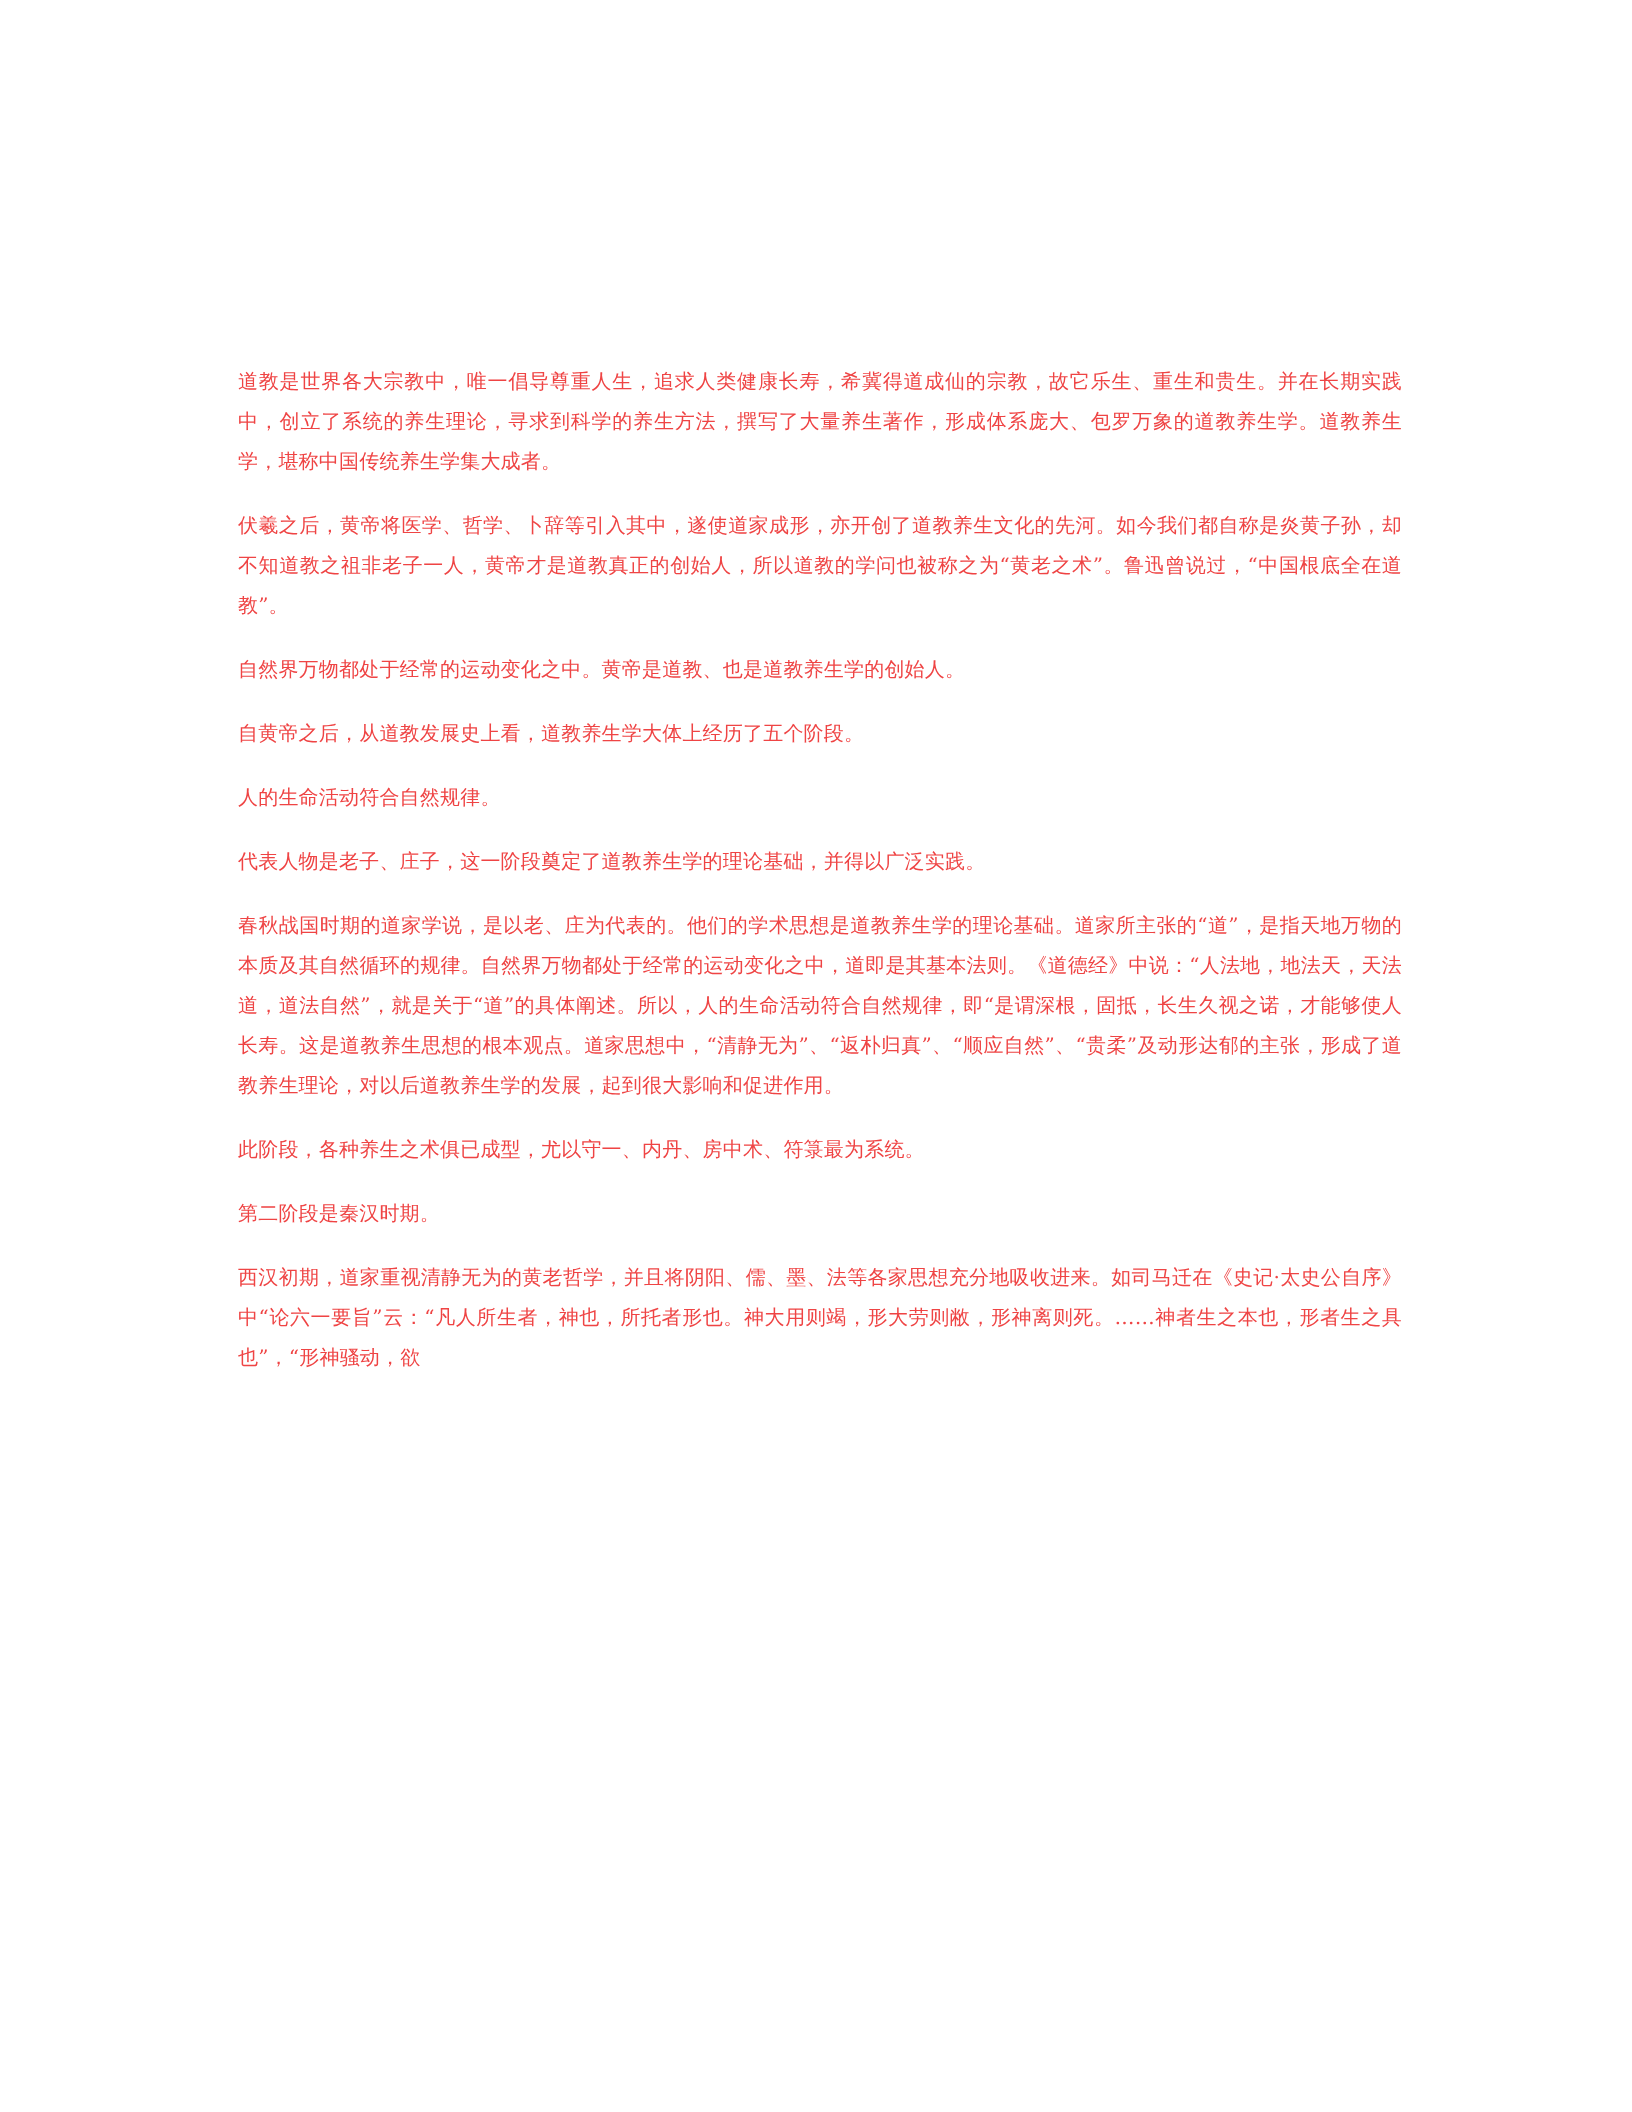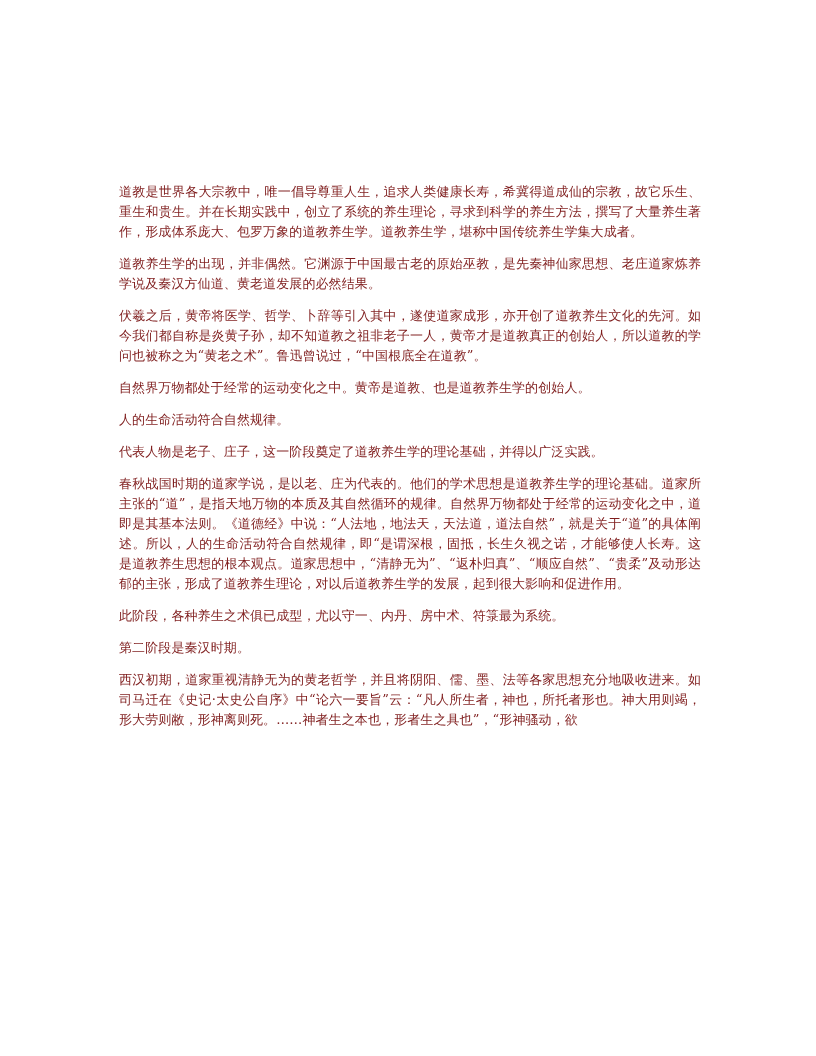--- a/index.html
+++ b/index.html
@@ -25,42 +25,42 @@
     background: #ffffff;
   }
   .content {
     position: absolute;
     left: 119px;
     top: 182px;
     width: 582px;
   }
   p.para {
     margin: 0 0 12px 0;
-    font-size: 13px;
+    font-size: 10px;
     line-height: 20px;
     text-align: justify;
     text-justify: inter-ideograph;
     letter-spacing: 0.1px;
-    color: #7f1d1d;
+    color: #ef4444;
     word-break: break-all;
     white-space: pre-wrap;
   }
   p.para:last-child {
     margin-bottom: 0;
   }
 </style>
 </head>
 <body>
 
 <div class="page">
   <div class="content">
     <p class="para">道教是世界各大宗教中，唯一倡导尊重人生，追求人类健康长寿，希冀得道成仙的宗教，故它乐生、重生和贵生。并在长期实践中，创立了系统的养生理论，寻求到科学的养生方法，撰写了大量养生著作，形成体系庞大、包罗万象的道教养生学。道教养生学，堪称中国传统养生学集大成者。</p>
-    <p class="para">道教养生学的出现，并非偶然。它渊源于中国最古老的原始巫教，是先秦神仙家思想、老庄道家炼养学说及秦汉方仙道、黄老道发展的必然结果。</p>
     <p class="para">伏羲之后，黄帝将医学、哲学、卜辞等引入其中，遂使道家成形，亦开创了道教养生文化的先河。如今我们都自称是炎黄子孙，却不知道教之祖非老子一人，黄帝才是道教真正的创始人，所以道教的学问也被称之为“黄老之术”。鲁迅曾说过，“中国根底全在道教”。</p>
     <p class="para">自然界万物都处于经常的运动变化之中。黄帝是道教、也是道教养生学的创始人。</p>
+    <p class="para">自黄帝之后，从道教发展史上看，道教养生学大体上经历了五个阶段。</p>
     <p class="para">人的生命活动符合自然规律。</p>
     <p class="para">代表人物是老子、庄子，这一阶段奠定了道教养生学的理论基础，并得以广泛实践。</p>
     <p class="para">春秋战国时期的道家学说，是以老、庄为代表的。他们的学术思想是道教养生学的理论基础。道家所主张的“道”，是指天地万物的本质及其自然循环的规律。自然界万物都处于经常的运动变化之中，道即是其基本法则。《道德经》中说：“人法地，地法天，天法道，道法自然”，就是关于“道”的具体阐述。所以，人的生命活动符合自然规律，即“是谓深根，固抵，长生久视之诺，才能够使人长寿。这是道教养生思想的根本观点。道家思想中，“清静无为”、“返朴归真”、“顺应自然”、“贵柔”及动形达郁的主张，形成了道教养生理论，对以后道教养生学的发展，起到很大影响和促进作用。</p>
     <p class="para">此阶段，各种养生之术俱已成型，尤以守一、内丹、房中术、符箓最为系统。</p>
     <p class="para">第二阶段是秦汉时期。</p>
     <p class="para">西汉初期，道家重视清静无为的黄老哲学，并且将阴阳、儒、墨、法等各家思想充分地吸收进来。如司马迁在《史记·太史公自序》中“论六一要旨”云：“凡人所生者，神也，所托者形也。神大用则竭，形大劳则敝，形神离则死。……神者生之本也，形者生之具也”，“形神骚动，欲</p>
   </div>
 </div>
 
 </body></html>

